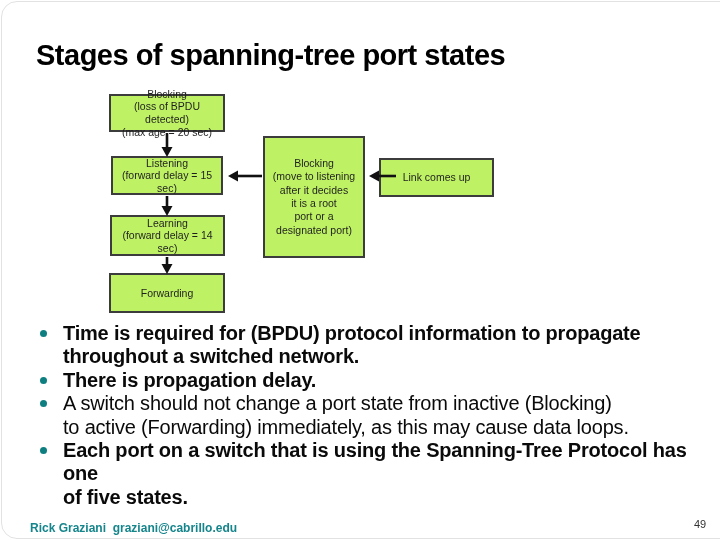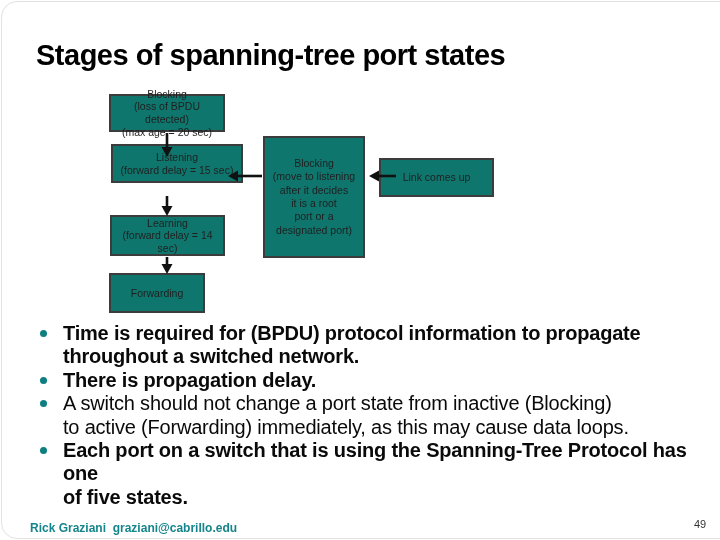--- a/index.html
+++ b/index.html
@@ -38,37 +38,37 @@
     white-space: nowrap;
   }
   
   .diagram {
     position: absolute;
     left: 0; top: 0;
     width: 720px; height: 540px;
   }
   .dbox {
     position: absolute;
-    background: #0f766e;
+    background: #bef264;
     border: 2px solid #3c3c3c;
     box-sizing: border-box;
     display: flex;
     align-items: center;
     justify-content: center;
     text-align: center;
     color: #1f1f1f;
     font-size: 10.5px;
     line-height: 12.6px;
     white-space: pre-line;
   }
   .dbox.mid { line-height: 13.4px; }
   #box-blocking-top { left: 109px; top: 94px;  width: 116px; height: 38px; }
-  #box-listening    { left: 111px; top: 144px; width: 132px; height: 39px; }
+  #box-listening    { left: 111px; top: 156px; width: 112px; height: 39px; }
   #box-learning     { left: 110px; top: 215px; width: 115px; height: 41px; }
-  #box-forwarding   { left: 109px; top: 273px; width: 96px; height: 40px; }
+  #box-forwarding   { left: 109px; top: 273px; width: 116px; height: 40px; }
   #box-blocking-mid { left: 263px; top: 136px; width: 102px; height: 122px; }
   #box-link-up      { left: 379px; top: 158px; width: 115px; height: 39px; }
   svg.arrows {
     position: absolute;
     left: 0; top: 0;
     pointer-events: none;
   }
   
   .bullets {
     position: absolute;

